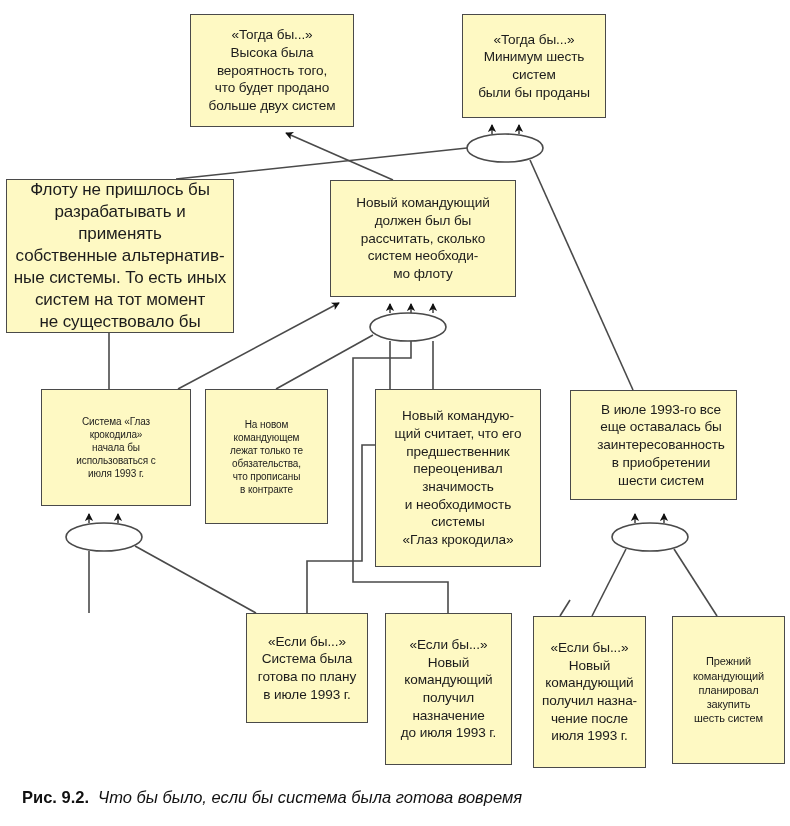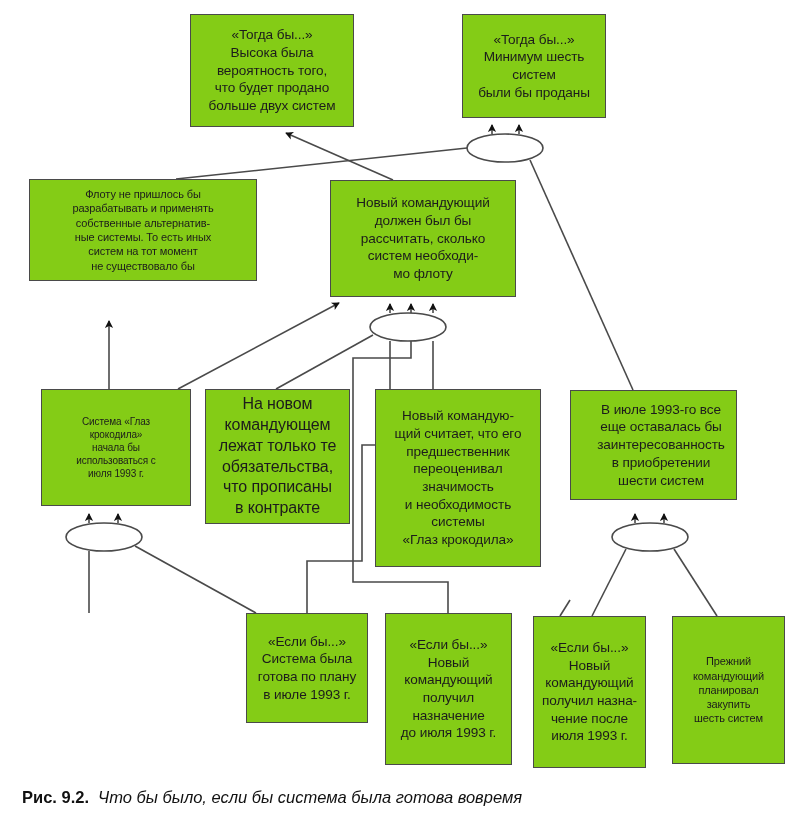--- a/index.html
+++ b/index.html
@@ -17,21 +17,21 @@
   #edges{
     position:absolute;
     left:0; top:0;
     width:790px; height:826px;
     pointer-events:none;
   }
   .node{
     position:absolute;
     box-sizing:border-box;
     border:1.6px solid #4a4a4a;
-    background:#84cc16;
+    background:#fef9c3;
     display:flex;
     align-items:center;
     justify-content:center;
     text-align:center;
     color:#1c1c1c;
     line-height:1.30;
     letter-spacing:-0.1px;
     white-space:pre-line;
     padding:3px 4px;
     z-index:3;
@@ -125,40 +125,40 @@
 Высока была
 вероятность того,
 что будет продано
 больше двух систем</div>
 
   <div class="node" style="left:462px;top:14px;width:144px;height:104px;font-size:13.6px;">«Тогда бы...»
 Минимум шесть
 систем
 были бы проданы</div>
 
-  <div class="node" style="left:29px;top:179px;width:228px;height:102px;font-size:11px;">Флоту не пришлось бы
+  <div class="node" style="left:6px;top:179px;width:228px;height:154px;font-size:17px;">Флоту не пришлось бы
 разрабатывать и применять
 собственные альтернатив-
 ные системы. То есть иных
 систем на тот момент
 не существовало бы</div>
 
   <div class="node" style="left:330px;top:180px;width:186px;height:117px;font-size:13.6px;">Новый командующий
 должен был бы
 рассчитать, сколько
 систем необходи-
 мо флоту</div>
 
   <div class="node" style="left:41px;top:389px;width:150px;height:117px;font-size:10px;">Система «Глаз
 крокодила»
 начала бы
 использоваться с
 июля 1993 г.</div>
 
-  <div class="node" style="left:205px;top:389px;width:145px;height:135px;font-size:16px;">На новом
+  <div class="node" style="left:205px;top:389px;width:123px;height:135px;font-size:10px;">На новом
 командующем
 лежат только те
 обязательства,
 что прописаны
 в контракте</div>
 
   <div class="node" style="left:375px;top:389px;width:166px;height:178px;font-size:13.6px;">Новый командую-
 щий считает, что его
 предшественник
 переоценивал

